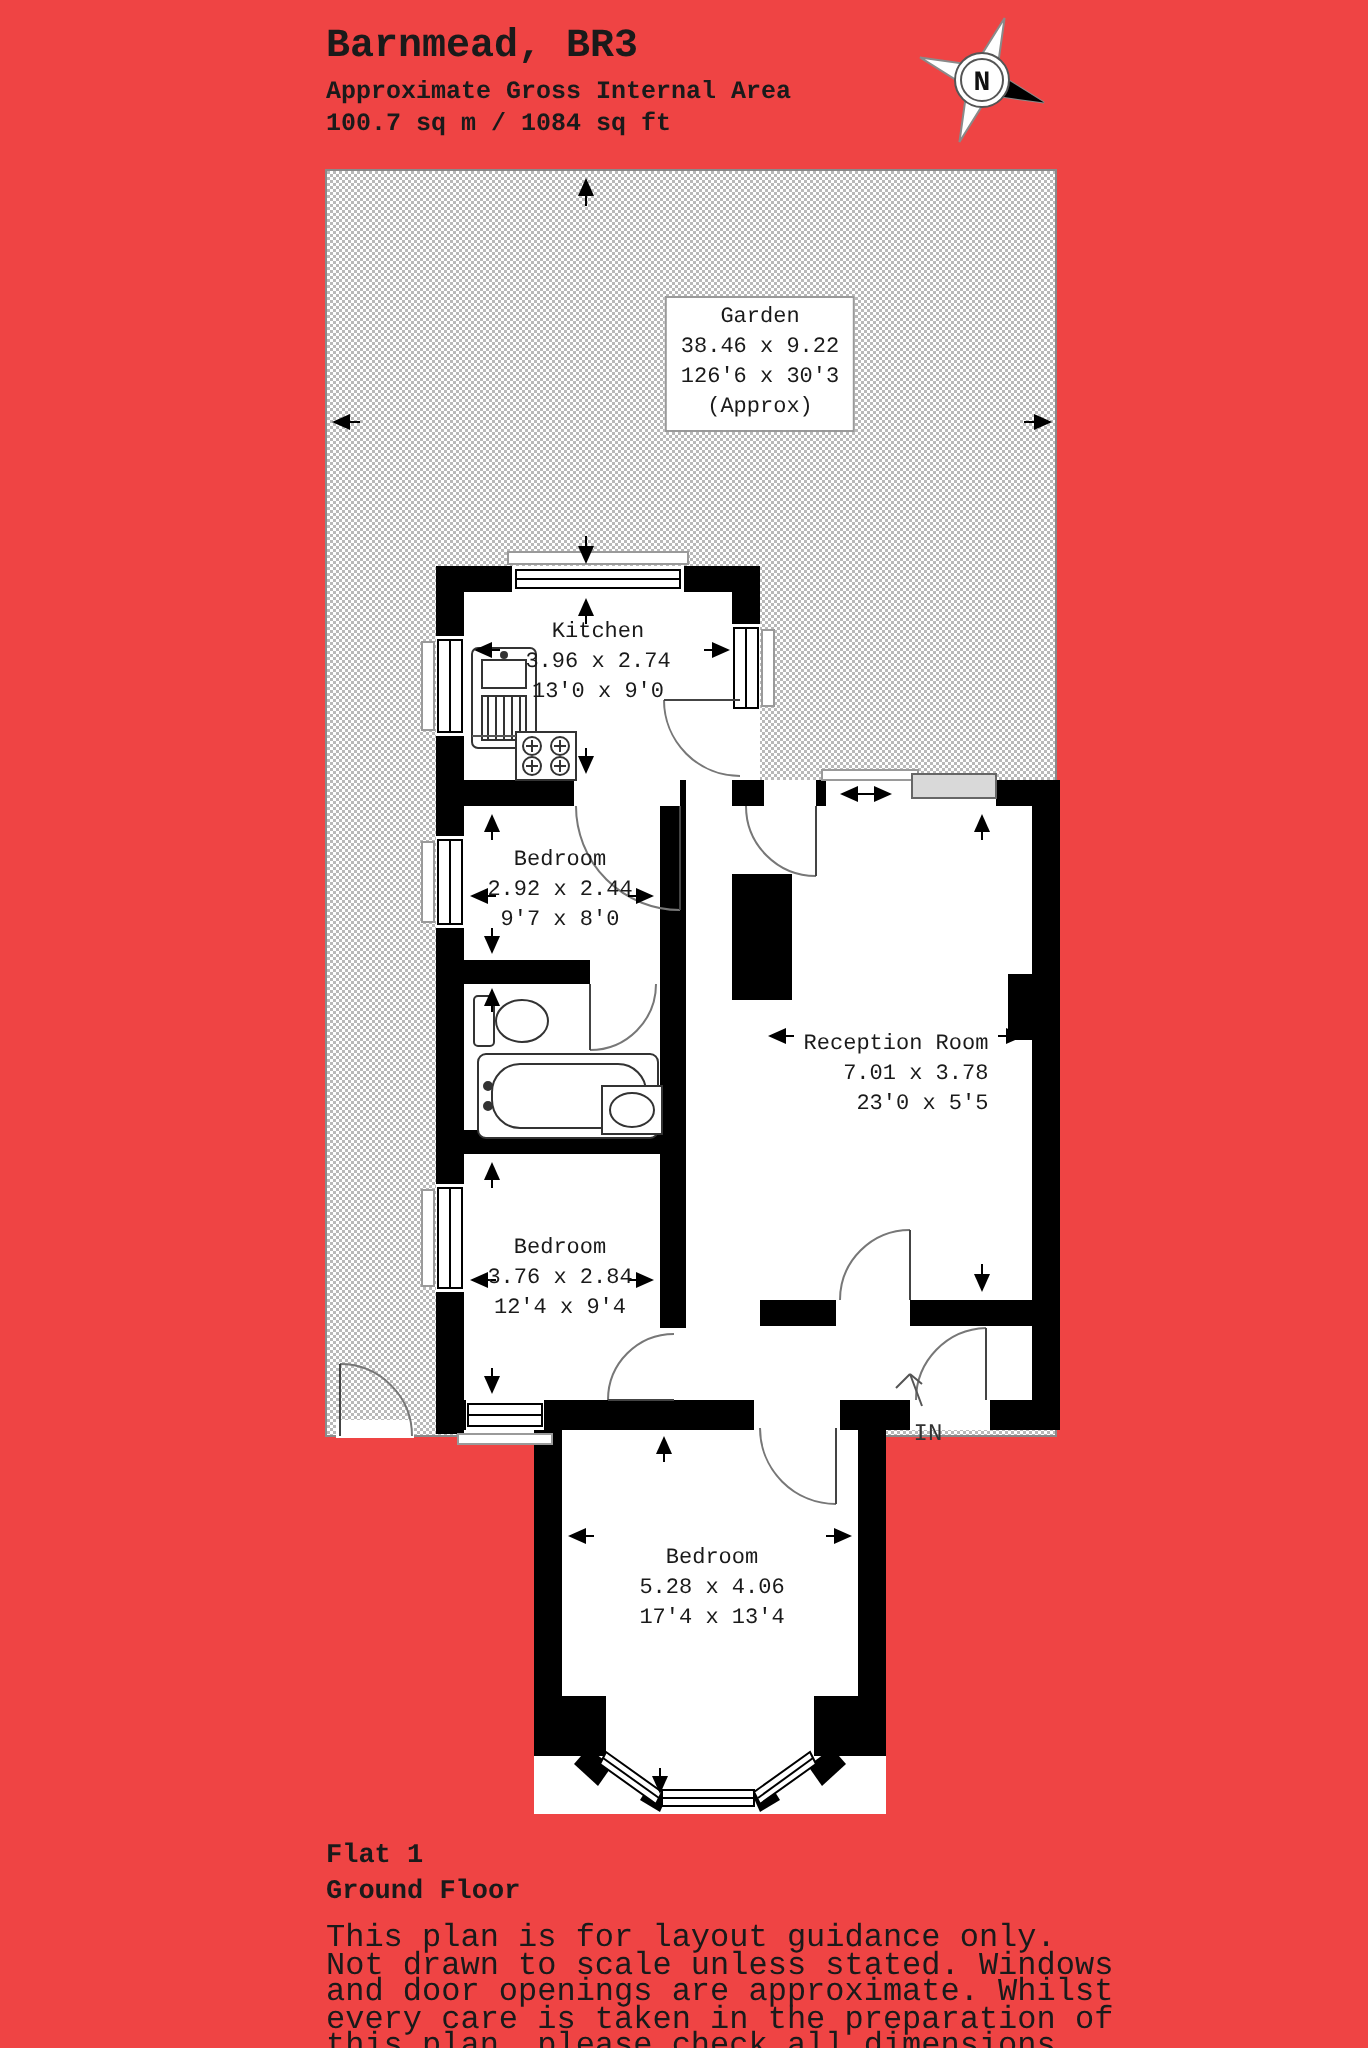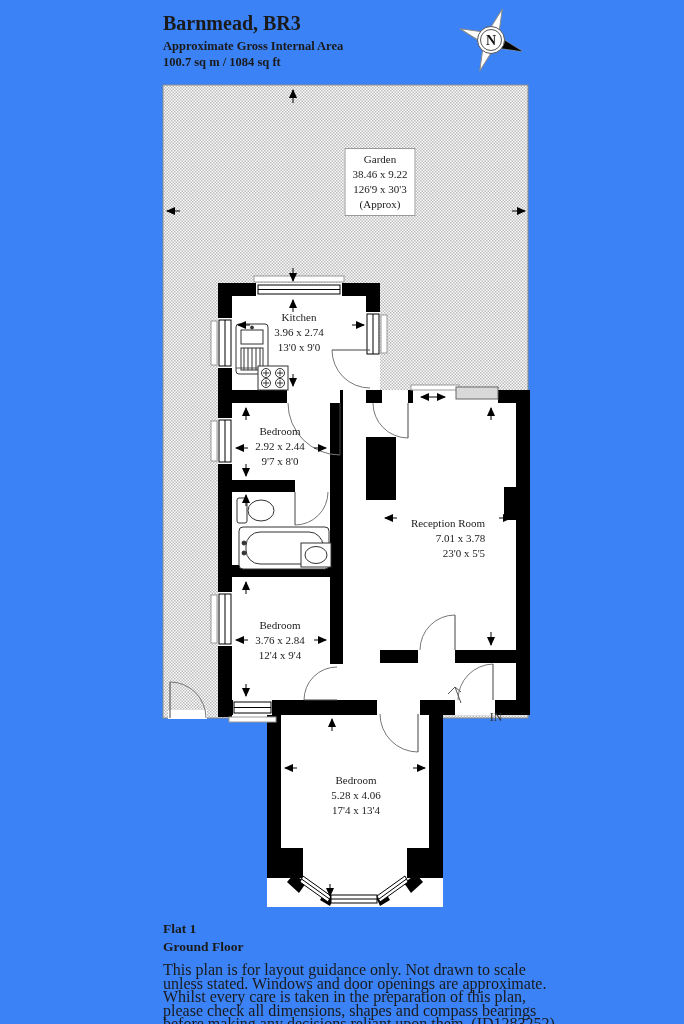--- a/index.html
+++ b/index.html
@@ -1,17 +1,17 @@
 <!DOCTYPE html>
 <html><head>
 <meta charset="utf-8">
 <style>
   html,body{margin:0;padding:0;background:#fff;}
-  .page{position:relative;width:684px;height:1024px;background:#3b82f6;overflow:hidden;
-        font-family:Liberation Serif, serif;color:#1a1a1a;}
+  .page{position:relative;width:684px;height:1024px;background:#ef4444;overflow:hidden;
+        font-family:Liberation Mono, monospace;color:#1a1a1a;}
   .abs{position:absolute;}
   .title{font-size:20px;font-weight:bold;letter-spacing:0;}
   .subtitle{font-size:12.5px;font-weight:bold;line-height:16px;}
   .room-label{font-size:11px;line-height:15px;text-align:center;transform:translate(-50%,-50%);white-space:nowrap;}
   .garden-box{background:#fff;border:1px solid #9a9a9a;padding:3px 7px;}
   .in-label{font-size:12px;transform:translate(-50%,0);color:#333;}
   .flat-line{font-size:13.5px;font-weight:bold;line-height:18px;text-align:center;}
   .disclaimer{font-size:16px;line-height:13.5px;width:402px;}
   svg{display:block;}
 </style>
@@ -231,21 +231,21 @@
       <line x1="297" y1="768" x2="285" y2="768" marker-end="url(#ah)"></line>
       <line x1="413" y1="768" x2="425" y2="768" marker-end="url(#ah)"></line>
     </g>
 
     <path d="M461,703 L455,687 M455,687 L448,694 M455,687 L461,692" stroke="#555" fill="none"></path>
   </svg>
 
   <div class="abs room-label garden-box" style="left:340px;top:182px;margin-left:40px;">
     <div>Garden</div>
     <div>38.46 x 9.22</div>
-    <div>126'9 x 30'3</div>
+    <div>126'6 x 30'3</div>
     <div>(Approx)</div>
   </div>
 
   <div class="abs room-label" style="left:299px;top:332px;">
     <div>Kitchen</div>
     <div>3.96 x 2.74</div>
     <div>13'0 x 9'0</div>
   </div>
   <div class="abs room-label" style="left:280px;top:446px;">
     <div>Bedroom</div>
@@ -261,19 +261,19 @@
     <div>Bedroom</div>
     <div>3.76 x 2.84</div>
     <div>12'4 x 9'4</div>
   </div>
   <div class="abs room-label" style="left:356px;top:795px;">
     <div>Bedroom</div>
     <div>5.28 x 4.06</div>
     <div>17'4 x 13'4</div>
   </div>
 
-  <div class="abs in-label" style="left:464px;top:710px;margin-left:32px;">IN</div>
+  <div class="abs in-label" style="left:464px;top:710px;">IN</div>
 
   <div class="abs flat-line" style="left:163px;top:920px;">Flat 1</div>
   <div class="abs flat-line" style="left:163px;top:938px;">Ground Floor</div>
   <div class="abs disclaimer" style="left:163px;top:963px;">This plan is for layout guidance only. Not drawn to scale unless stated. Windows and door openings are approximate. Whilst every care is taken in the preparation of this plan, please check all dimensions, shapes and compass bearings before making any decisions reliant upon them. (ID1283252)</div>
 
 </div>
 
 </body></html>

